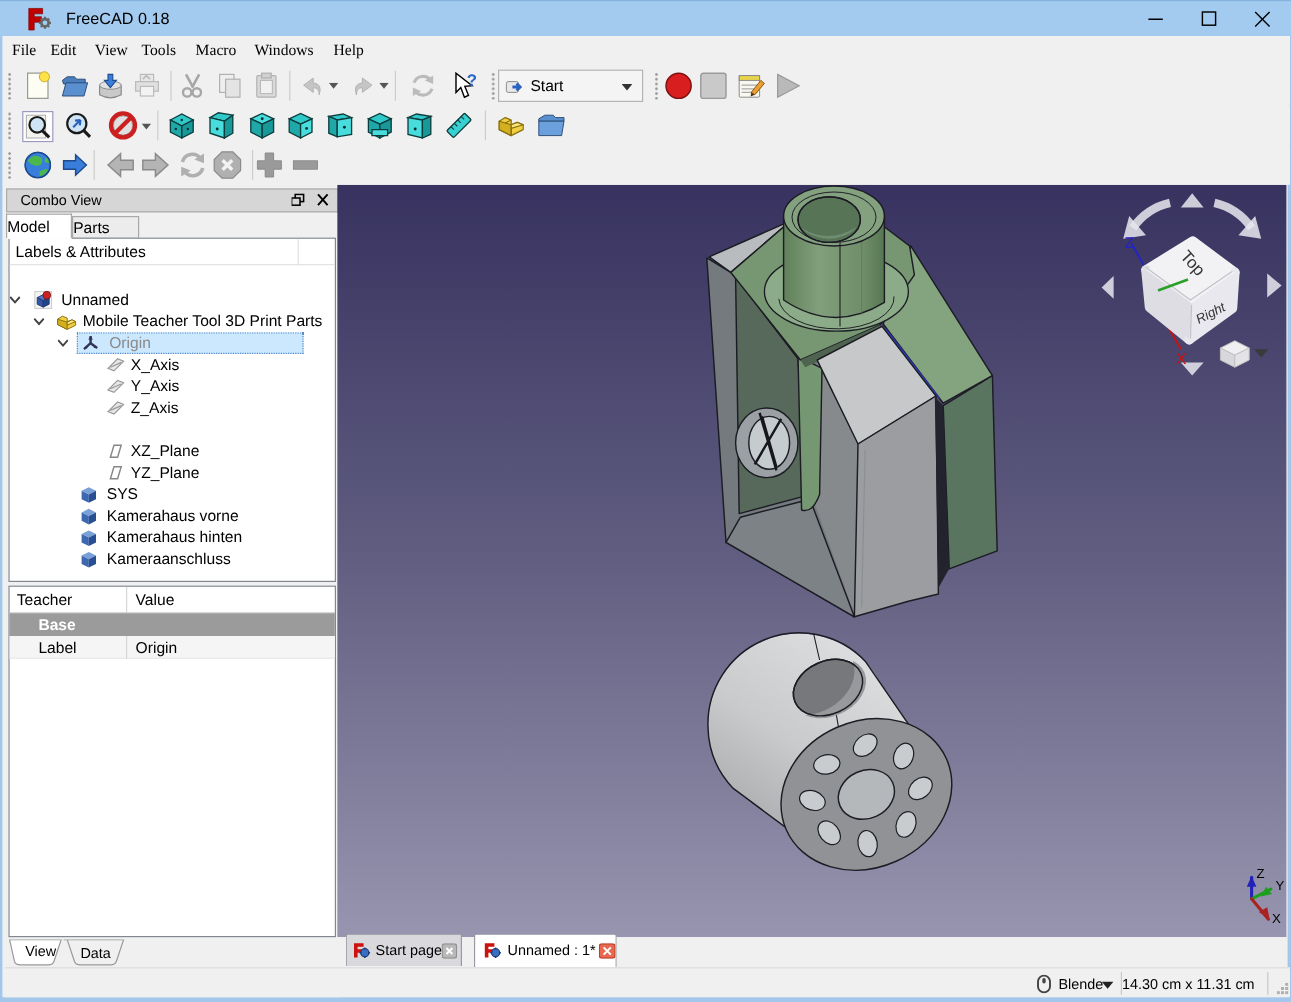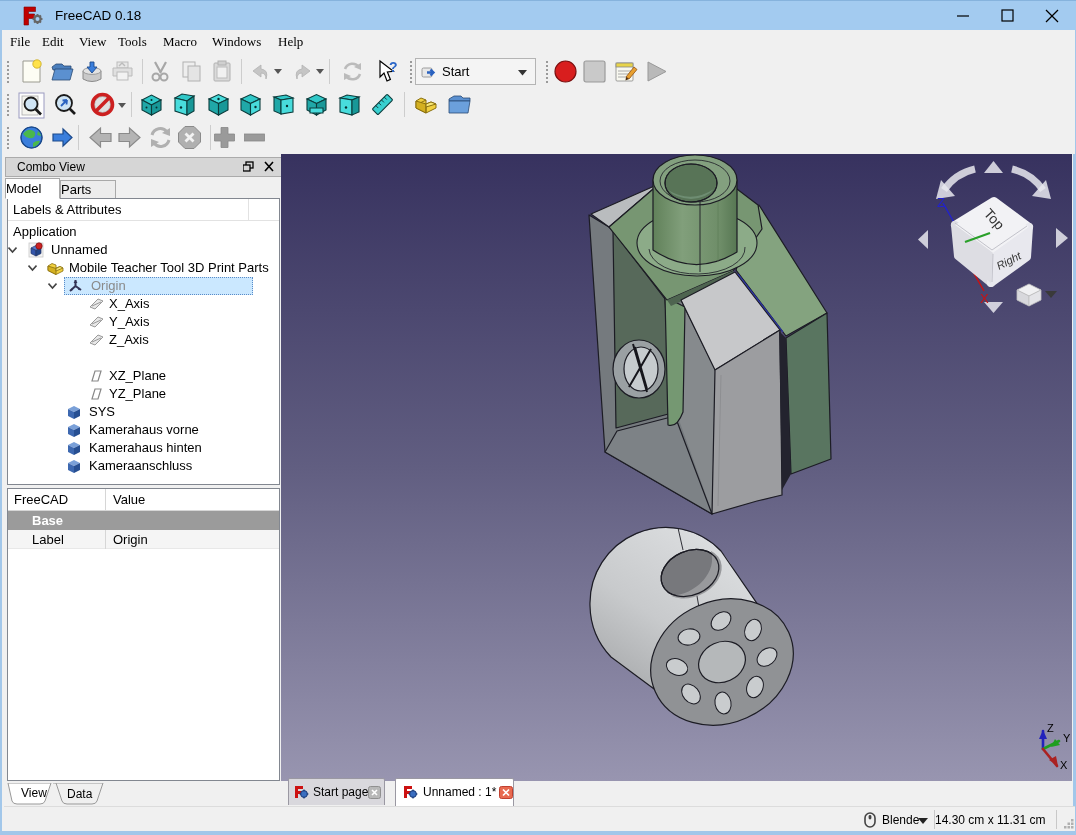--- a/index.html
+++ b/index.html
@@ -322,23 +322,20 @@
         <path d="M22 1 L30 10 M30 1 L22 10" stroke="#000" stroke-width="1.6" fill="none"></path>
       </svg>
     </div>
     <div class="ptab" style="left:1px;width:55px;background:#fff;border-bottom:1px solid #fff;z-index:2">Model</div>
     <div class="ptab" style="left:56px;width:56px;background:#ececec;top:26px;height:19px;line-height:18px">Parts</div>
     <div id="treebox">
       <div style="position:absolute;left:0;top:0;width:100%;height:22px;border-bottom:1px solid #e2e2e2">
         <span style="position:absolute;left:5px;top:3px">Labels &amp; Attributes</span>
         <span style="position:absolute;left:240px;top:0;width:1px;height:22px;background:#e2e2e2"></span>
       </div>
-      <div class="trow" style="top:24px">
-          <span style="position:absolute;left:5px">Application</span>
-        </div>
       <div class="trow" style="top:42px">
         <svg class="tarrow" style="position:absolute;left:0px;top:5px" width="9" height="8">
             <path d="M0.5,1.5 L4.5,6 L8.5,1.5" stroke="#444" stroke-width="1.6" fill="none"></path>
           </svg>
         <svg style="position:absolute;left:19px;top:0" width="18" height="18" viewBox="0 0 18 18">
           <rect x="2" y="2" width="14" height="14" fill="#f4f4f4" stroke="#c8c8c8" stroke-width="0.8"></rect>
           <polygon points="4,7 9,4.5 14,7 9,9.5" fill="#5577cc" stroke="#223366" stroke-width="0.7"></polygon>
           <polygon points="4,7 9,9.5 9,15 4,12.5" fill="#3355aa" stroke="#223366" stroke-width="0.7"></polygon>
           <polygon points="14,7 9,9.5 9,15 14,12.5" fill="#224488" stroke="#223366" stroke-width="0.7"></polygon>
           <circle cx="12" cy="5" r="3.2" fill="#cc2222" stroke="#771111" stroke-width="0.7"></circle>
@@ -430,21 +427,21 @@
           <svg style="position:absolute;left:58px;top:1px" width="16" height="16" viewBox="0 0 16 16">
             <polygon points="2,5 8,2 14,5 8,8" fill="#7aa0d8"></polygon>
             <polygon points="2,5 8,8 8,15 2,12" fill="#3d68b0"></polygon>
             <polygon points="14,5 8,8 8,15 14,12" fill="#274f92"></polygon>
           </svg>
           <span style="position:absolute;left:81px">Kamerahaus hinten</span>
         </div>
     </div>
     <div id="propbox">
       <div style="position:absolute;left:0;top:0;width:100%;height:22px;border-bottom:1px solid #d6d6d6;font-size:13px">
-        <span style="position:absolute;left:6px;top:3px">FreeCAD</span>
+        <span style="position:absolute;left:6px;top:3px">Teacher</span>
         <span style="position:absolute;left:105px;top:3px">Value</span>
         <span style="position:absolute;left:97px;top:0;width:1px;height:22px;background:#d6d6d6"></span>
       </div>
       <div style="position:absolute;left:0;top:22px;width:100%;height:19px;background:#9b9b9b;color:#fff;font-weight:bold;font-size:13px">
         <span style="position:absolute;left:24px;top:2px">Base</span>
       </div>
       <div style="position:absolute;left:0;top:41px;width:100%;height:19px;background:#f5f5f5;border-bottom:1px solid #e8e8e8;font-size:13px">
         <span style="position:absolute;left:24px;top:2px">Label</span>
         <span style="position:absolute;left:97px;top:0;width:1px;height:19px;background:#d6d6d6"></span>
         <span style="position:absolute;left:105px;top:2px">Origin</span>

